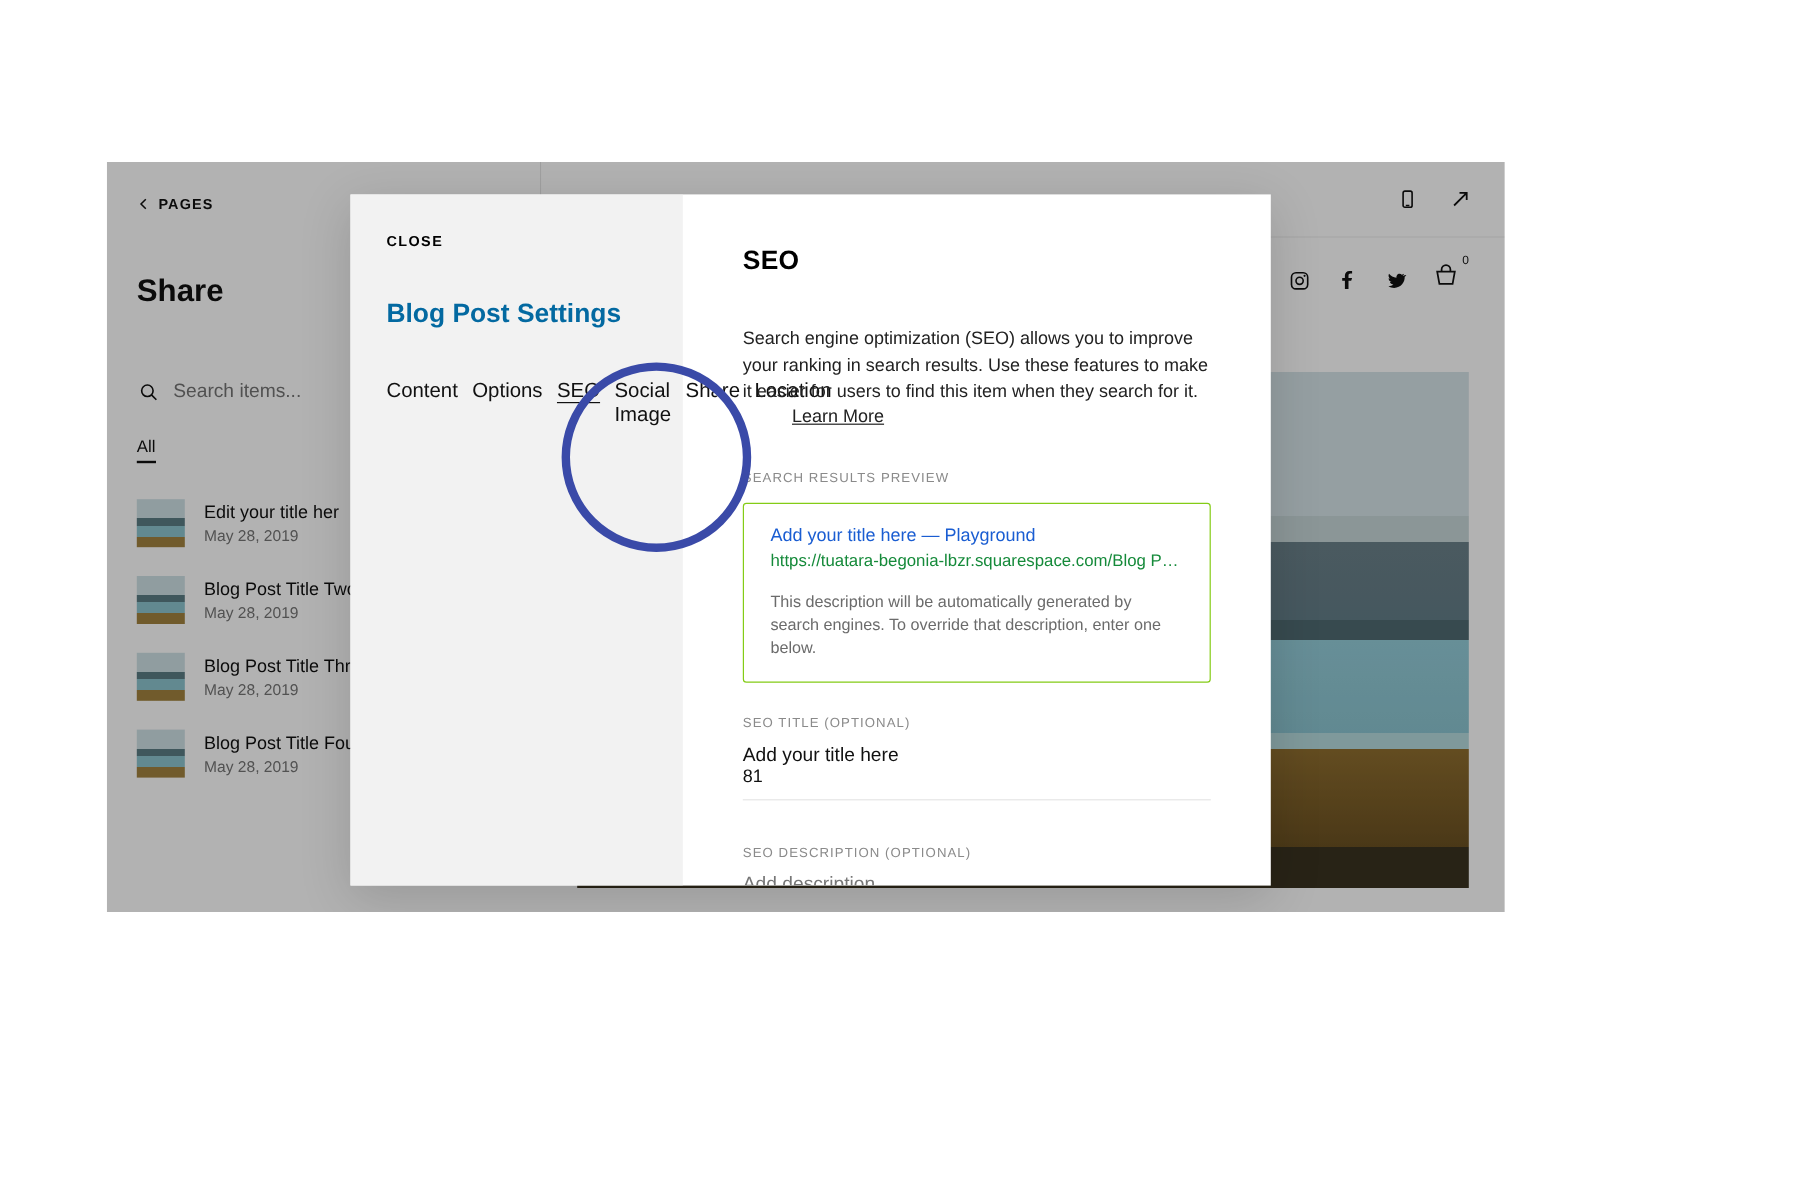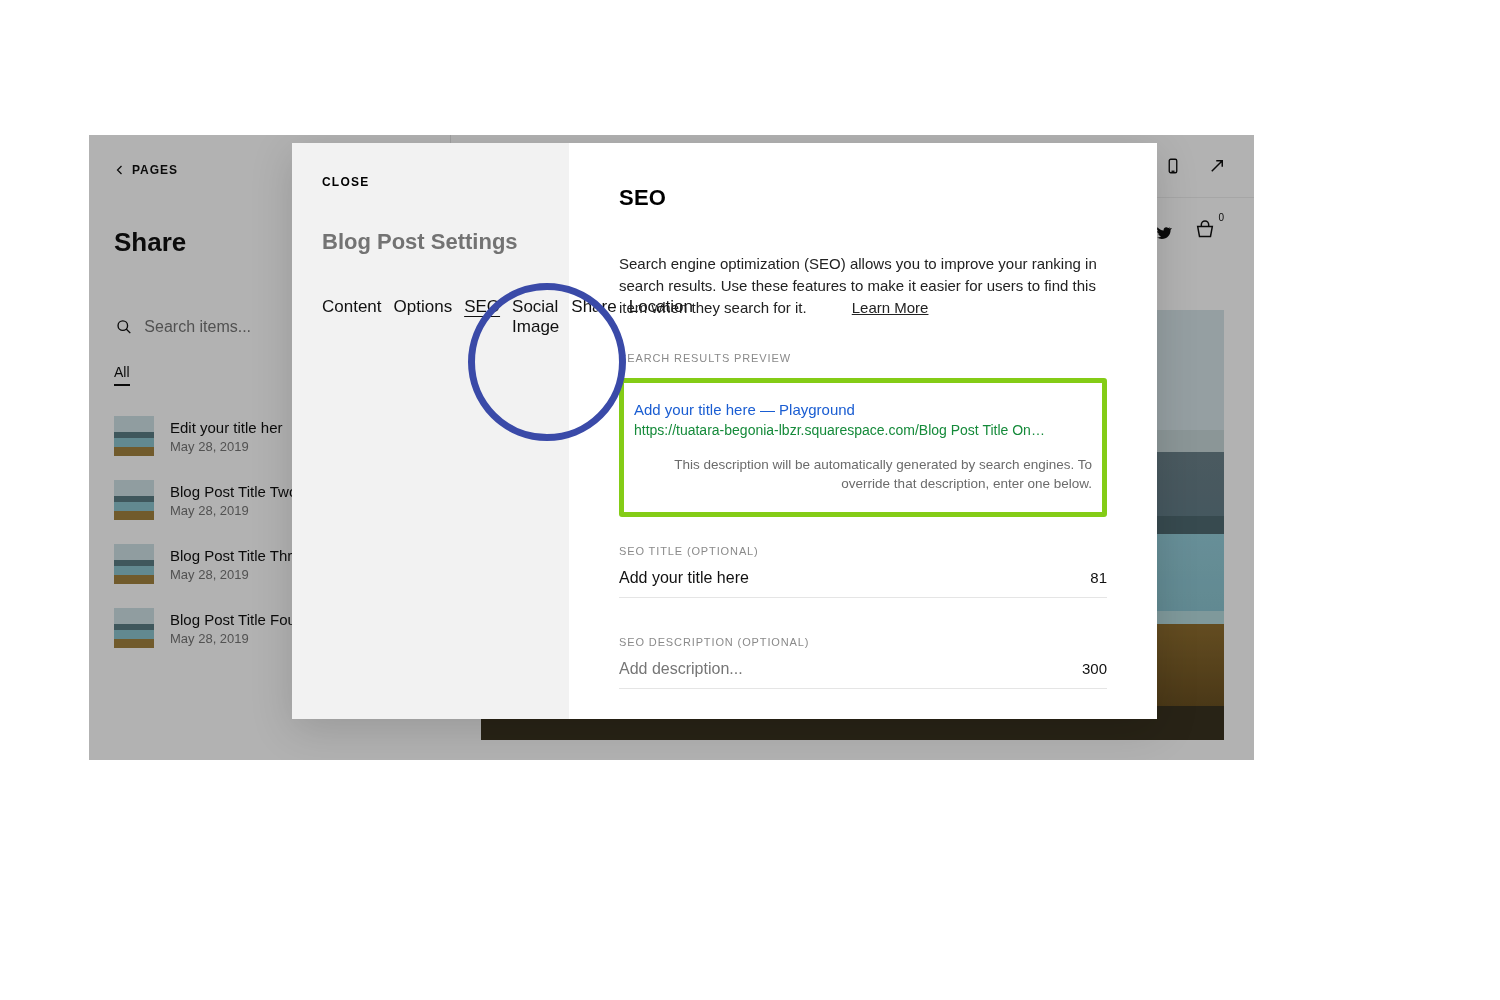--- a/index.html
+++ b/index.html
@@ -117,40 +117,40 @@
 
   
   .dimmer {
     position: absolute; inset: 0;
     background: rgba(0,0,0,0.30);
   }
 
   
   .modal {
     position: absolute;
-    left: 203px; top: 8px;
-    width: 865px;
+    left: 203px; top: 27px;
+    width: 767px;
     height: 576px;
     background: #fff;
     display: flex;
     box-shadow: 0 10px 40px rgba(0,0,0,0.15);
     overflow: hidden;
   }
   .modal-left {
     width: 277px;
     background: #f2f2f2;
     padding: 32px 30px;
   }
   .modal-left .close {
     font-size: 12px; letter-spacing: 0.1em; font-weight: 600;
     cursor: pointer;
   }
   .modal-left h2 {
     margin-top: 40px;
-    font-size: 22px; font-weight: 700; color: #737373;
+    font-size: 22px; font-weight: 700; color: #0369a1;
   }
   .modal-nav { margin-top: 42px; display: flex; flex-direction: row; gap: 12px; }
   .modal-nav a {
     font-size: 17px; color: #111; text-decoration: none; cursor: pointer;
   }
   .modal-nav a.active { text-decoration: underline; text-underline-offset: 4px; }
 
   .modal-right {
     flex: 1;
     padding: 42px 50px 0 50px;
@@ -162,37 +162,38 @@
     font-size: 15px; line-height: 1.45; color: #222;
   }
   .modal-right .intro .lm { text-decoration: underline; cursor: pointer; margin-left: 41px; }
   .section-label {
     margin-top: 34px;
     font-size: 11px; letter-spacing: 0.08em; color: #8a8a8a;
     font-weight: 500;
   }
   .preview-card {
     margin-top: 14px;
-    border: 5px solid #84cc16;
+    border: 1px solid #84cc16;
     border-radius: 3px;
-    padding: 18px 10px;
+    padding: 18px 22px;
   }
   .preview-card .p-title { color: #1a5dd2; font-size: 15px; }
   .preview-card .p-url {
     color: #158a3a; font-size: 14px; margin-top: 4px;
     white-space: nowrap; overflow: hidden; text-overflow: ellipsis;
   }
   .preview-card .p-desc {
-    color: #6b6b6b; font-size: 13.5px; margin-top: 18px; line-height: 1.4; text-align: right;
+    color: #6b6b6b; font-size: 13.5px; margin-top: 18px; line-height: 1.4;
   }
   .field-row {
     margin-top: 12px;
     display: flex; justify-content: space-between; align-items: baseline;
     border-bottom: 1px solid #e5e5e5;
     padding-bottom: 10px;
+    flex-direction: column;
   }
   .field-row .value { font-size: 16px; color: #111; }
   .field-row .placeholder { color: #767676; }
   .field-row .count { font-size: 15px; color: #111; }
 
   
   .highlight-circle {
     position: absolute;
     left: 176px; top: 140px;
     width: 158px; height: 158px;

